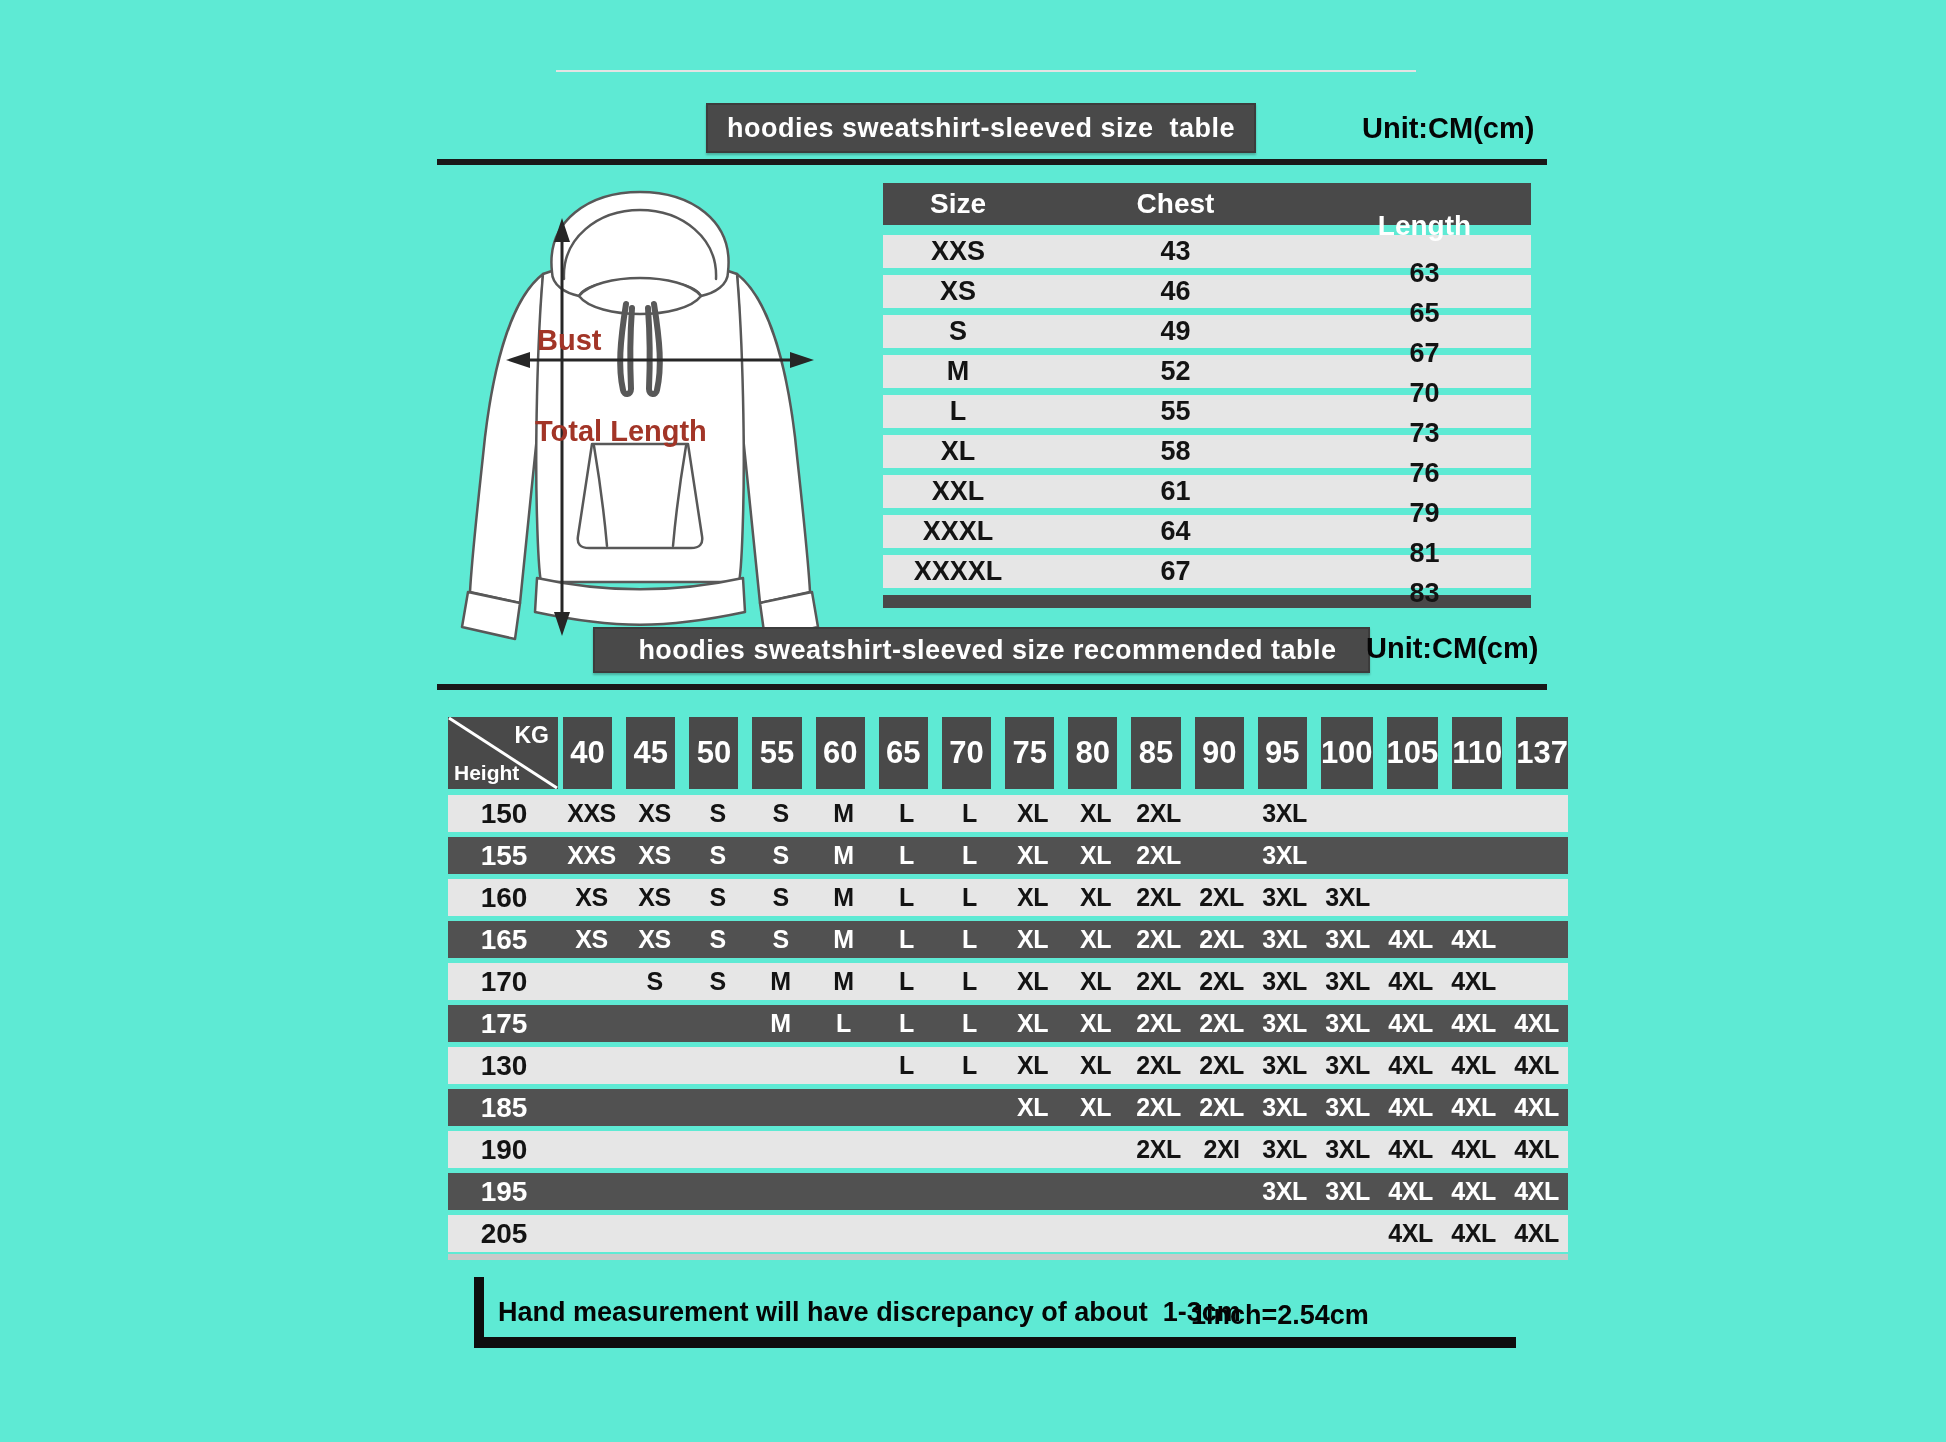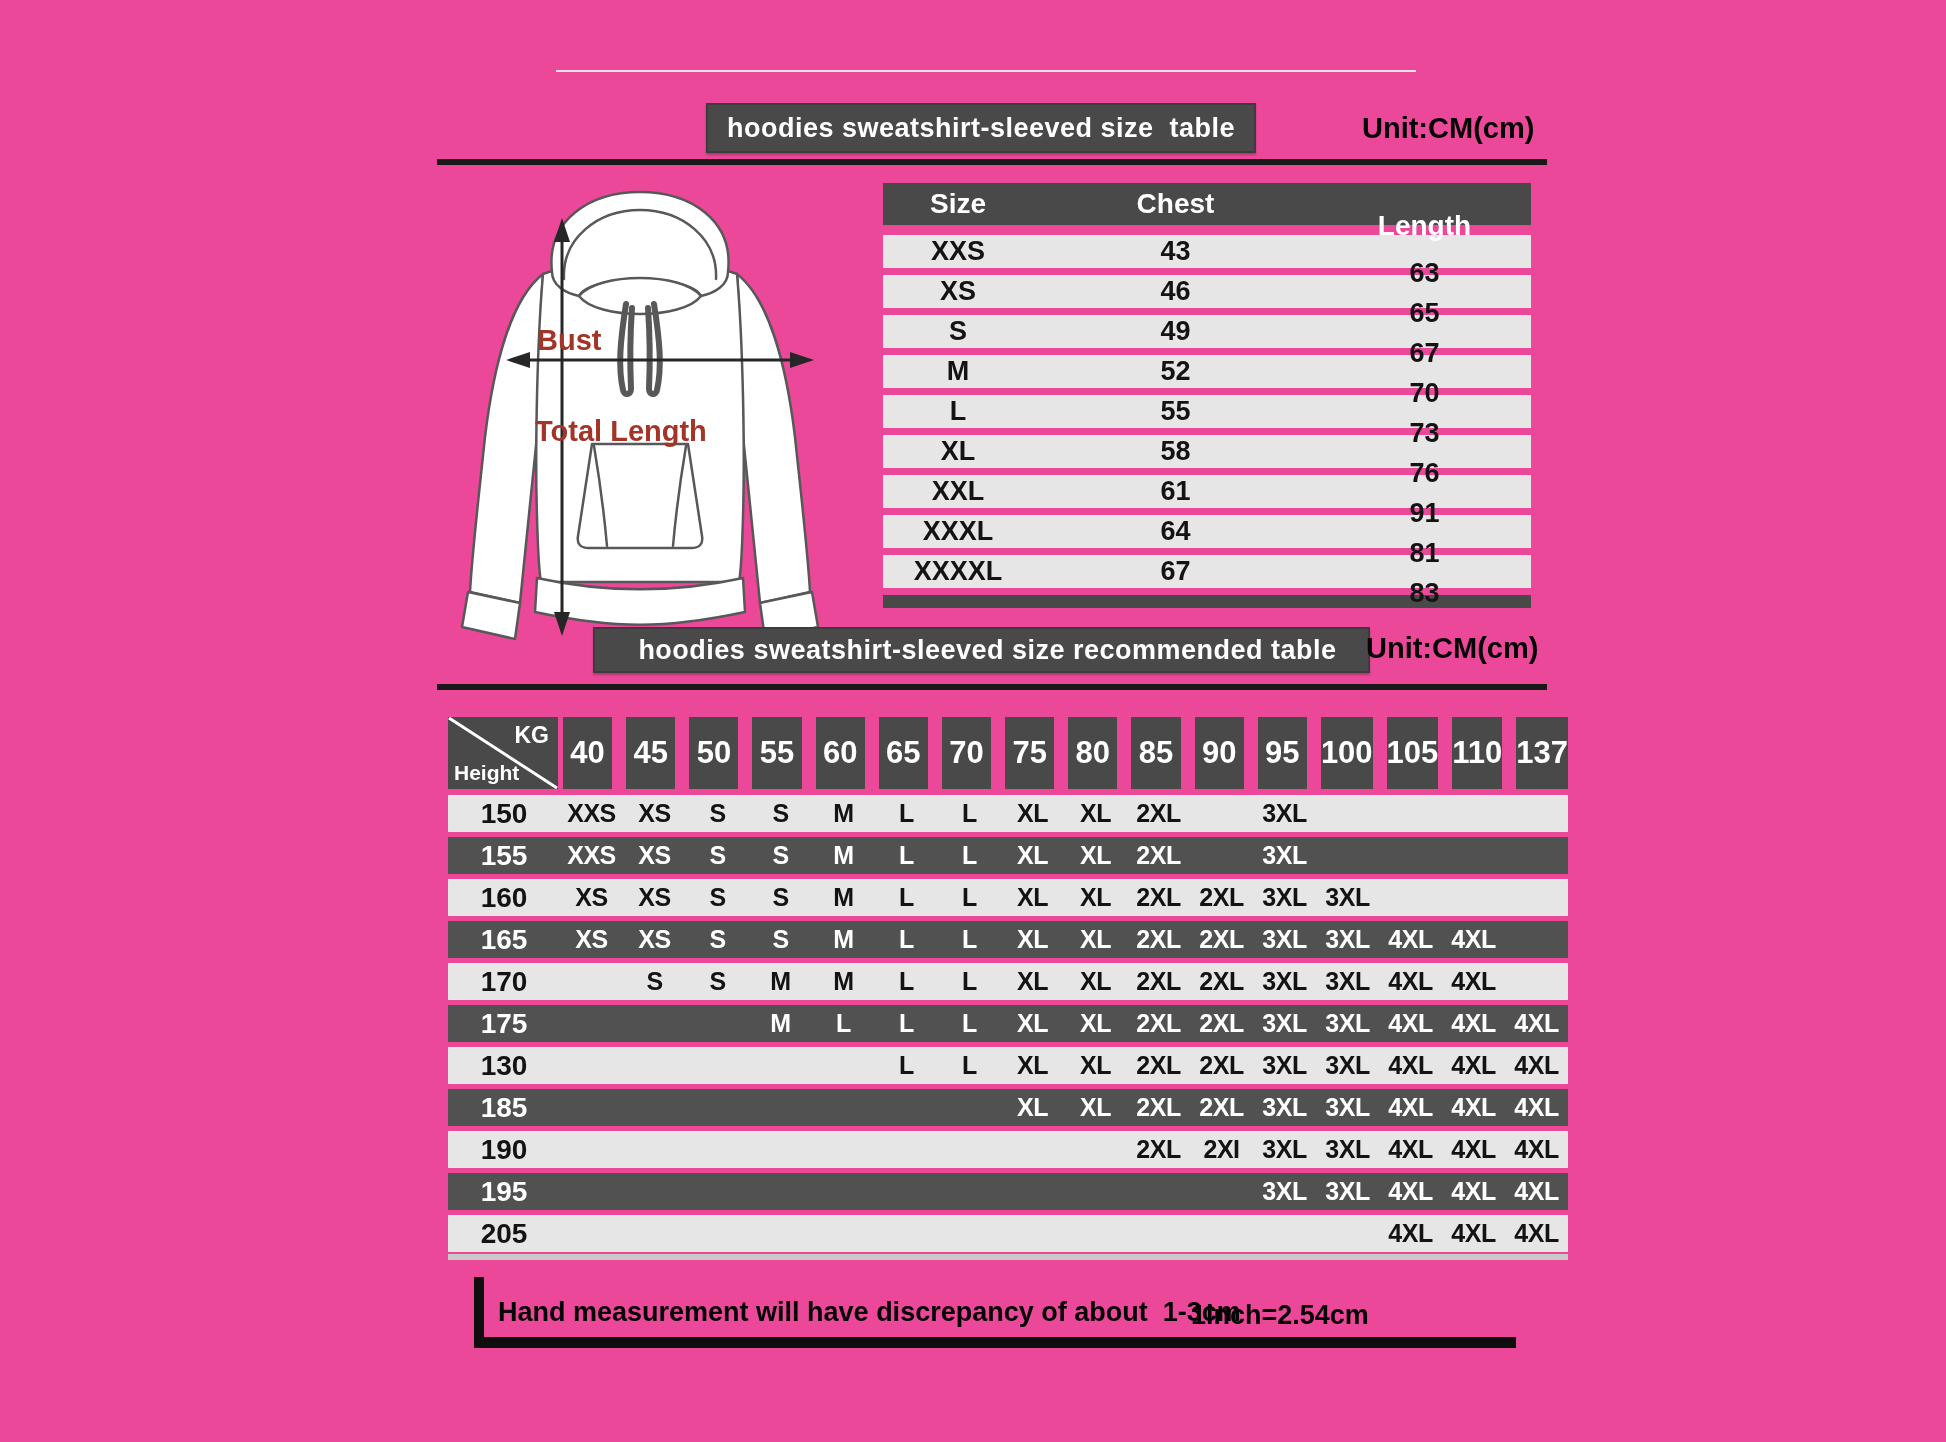--- a/index.html
+++ b/index.html
@@ -1,17 +1,17 @@
 <!DOCTYPE html>
 <html><head>
 <meta charset="utf-8">
 <style>
   html,body{margin:0;padding:0;background:#fff;}
   .page{
-    position:relative;width:1946px;height:1442px;background:#ec4899;overflow:hidden;
+    position:relative;width:1946px;height:1442px;background:#5eead4;overflow:hidden;
     font-family:"Liberation Sans",sans-serif;font-weight:bold;color:#161616;text-decoration:underline;
   }
   .hairline-top{position:absolute;left:556px;top:70px;width:860px;height:2px;background:#e3e3e3;}
 
   
   .title-box{
     position:absolute;background:#494949;border:2px solid #3c3c3c;
     display:flex;align-items:center;justify-content:center;
     color:#fff;font-size:27px;white-space:pre;letter-spacing:.5px;
     box-shadow:0 2px 2px rgba(0,0,0,.25);
@@ -148,21 +148,21 @@
           <div class="st-col c2">73</div>
         </div>
         <div class="st-row">
           <div class="st-col c0">XL</div>
           <div class="st-col c1">58</div>
           <div class="st-col c2">76</div>
         </div>
         <div class="st-row">
           <div class="st-col c0">XXL</div>
           <div class="st-col c1">61</div>
-          <div class="st-col c2">91</div>
+          <div class="st-col c2">79</div>
         </div>
         <div class="st-row">
           <div class="st-col c0">XXXL</div>
           <div class="st-col c1">64</div>
           <div class="st-col c2">81</div>
         </div>
         <div class="st-row">
           <div class="st-col c0">XXXXL</div>
           <div class="st-col c1">67</div>
           <div class="st-col c2">83</div>

